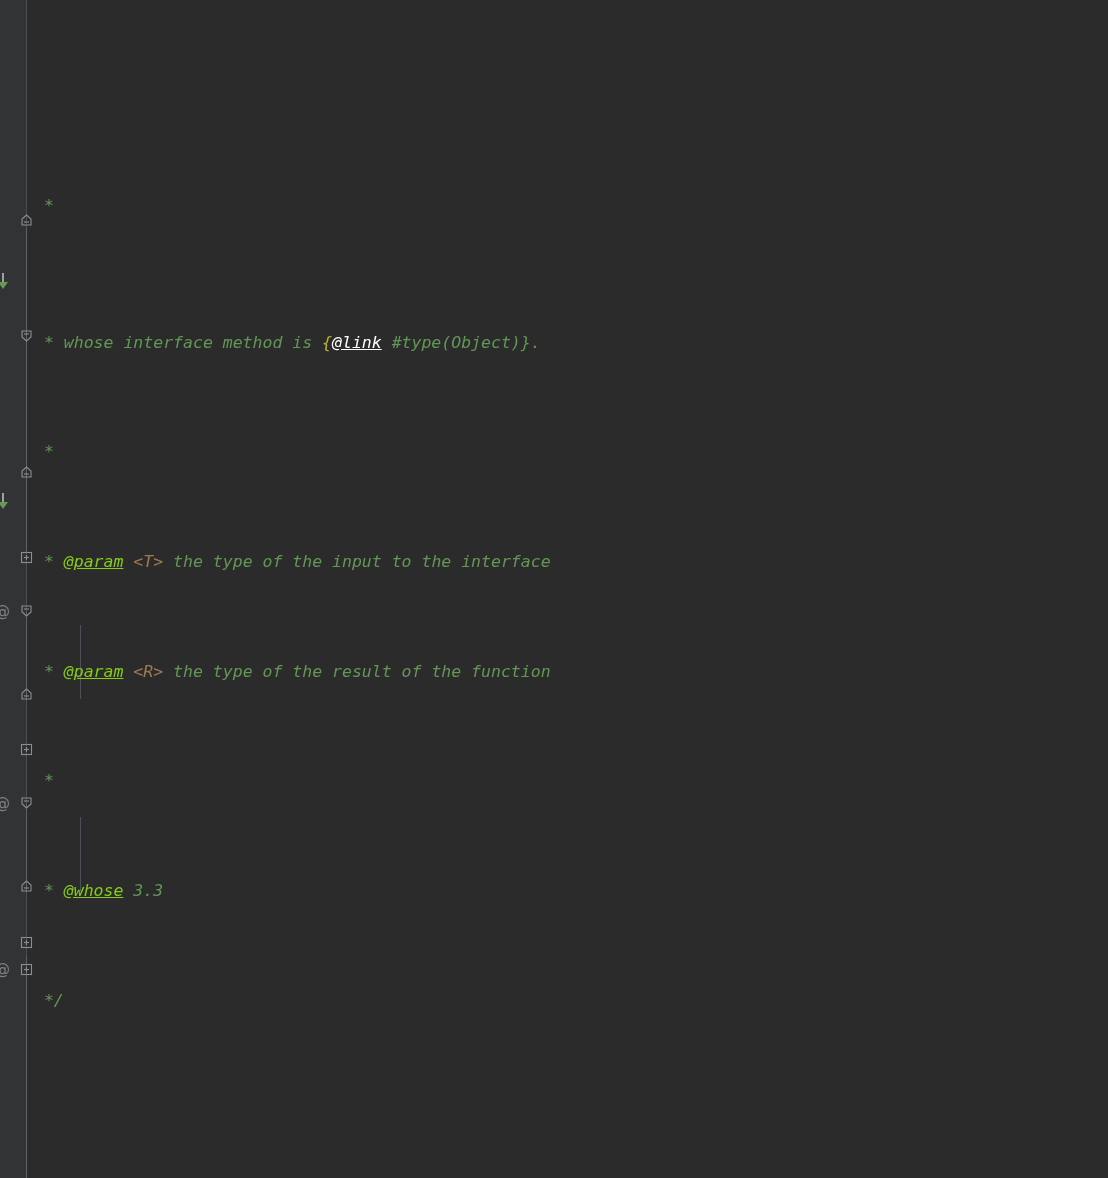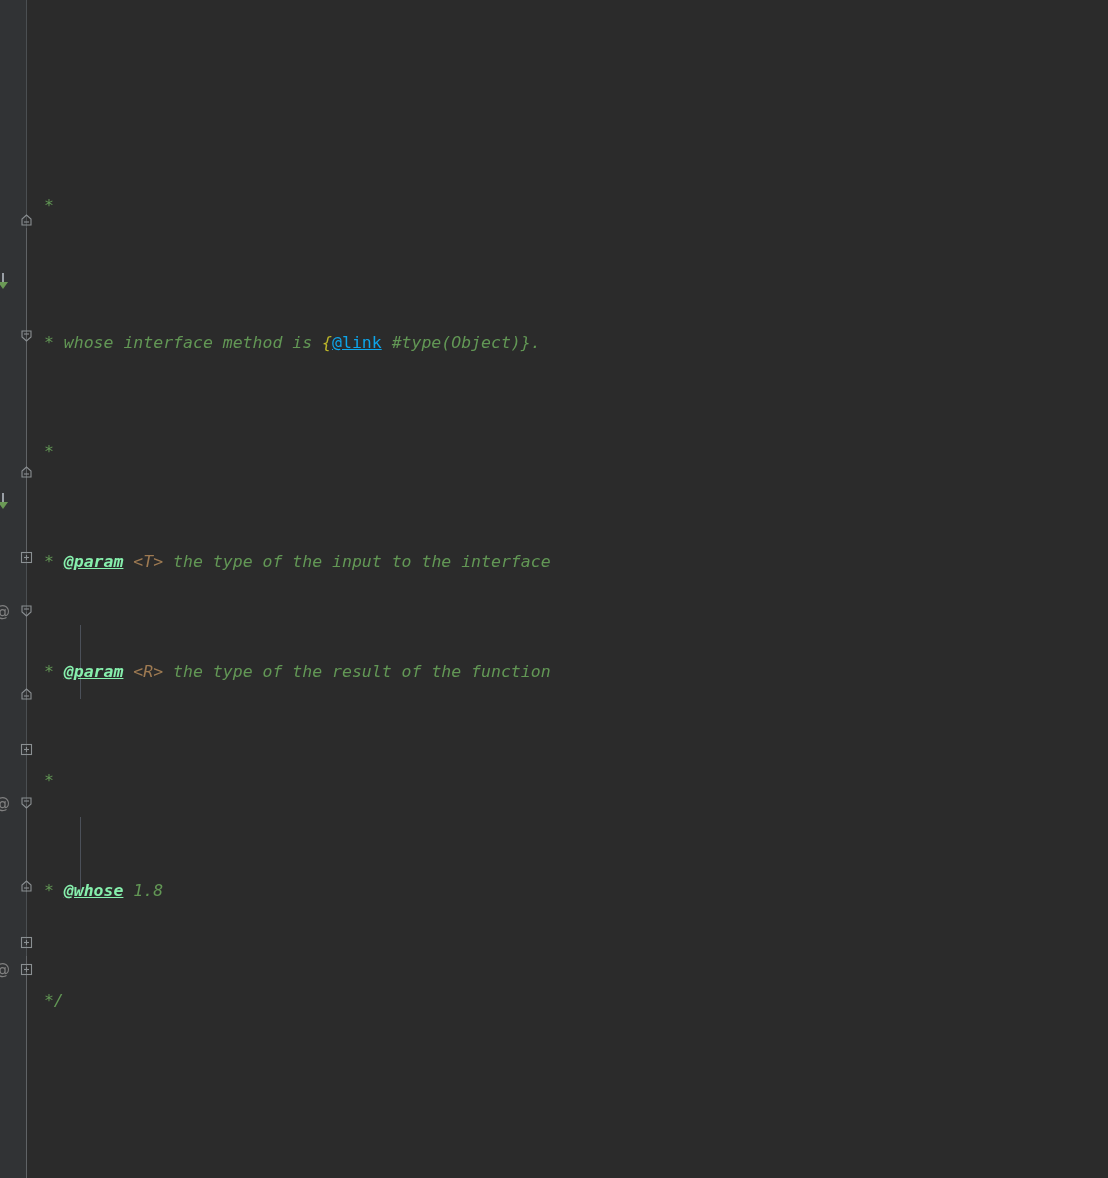--- a/index.html
+++ b/index.html
@@ -45,23 +45,23 @@
   }
   .ln{height:27.4px;position:relative;}
 
   
   .indent-guide{
     position:absolute;width:1px;background:#4b5059;left:0;
   }
 
   
   .doc     {color:#629755;font-style:italic;}
-  .doctag  {color:#86efac;font-style:italic;font-weight:bold;text-decoration:underline;text-align:right;}
+  .doctag  {color:#84cc16;font-style:italic;font-weight:normal;text-decoration:underline;text-align:right;}
   .docparm {color:#9e7a52;font-style:italic;}
-  .doclink {color:#0ea5e9;text-decoration:underline;}
+  .doclink {color:#ffffff;font-style:italic;text-decoration:underline;}
   .doclinkbr{color:#bbb529;font-style:italic;}
 </style>
 </head>
 <body>
 
 <div class="editor">
 
   <div class="gutter"></div>
   <div class="gutter-sep"></div>
 
@@ -172,21 +172,21 @@
     <div class="ln"><span class="doc"> * whose interface method is </span><span class="doclinkbr">{</span><span class="doclink">@link</span><span class="doc"> #type(Object)}.</span></div>
 
     <div class="ln"><span class="doc"> *</span></div>
 
     <div class="ln"><span class="doc"> * </span><span class="doctag">@param</span><span class="docparm"> &lt;T&gt;</span><span class="doc"> the type of the input to the interface</span></div>
 
     <div class="ln"><span class="doc"> * </span><span class="doctag">@param</span><span class="docparm"> &lt;R&gt;</span><span class="doc"> the type of the result of the function</span></div>
 
     <div class="ln"><span class="doc"> *</span></div>
 
-    <div class="ln"><span class="doc"> * </span><span class="doctag">@whose</span><span class="doc"> 1.8</span></div>
+    <div class="ln"><span class="doc"> * </span><span class="doctag">@whose</span><span class="doc"> 3.3</span></div>
 
     <div class="ln"><span class="doc"> */</span></div>
 
     
 
     
 
     
 
     

